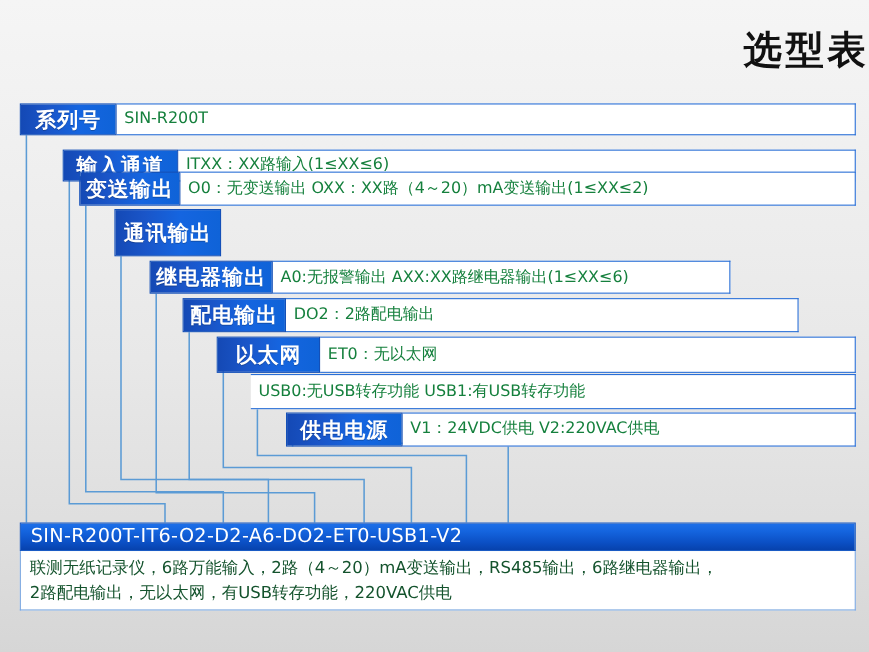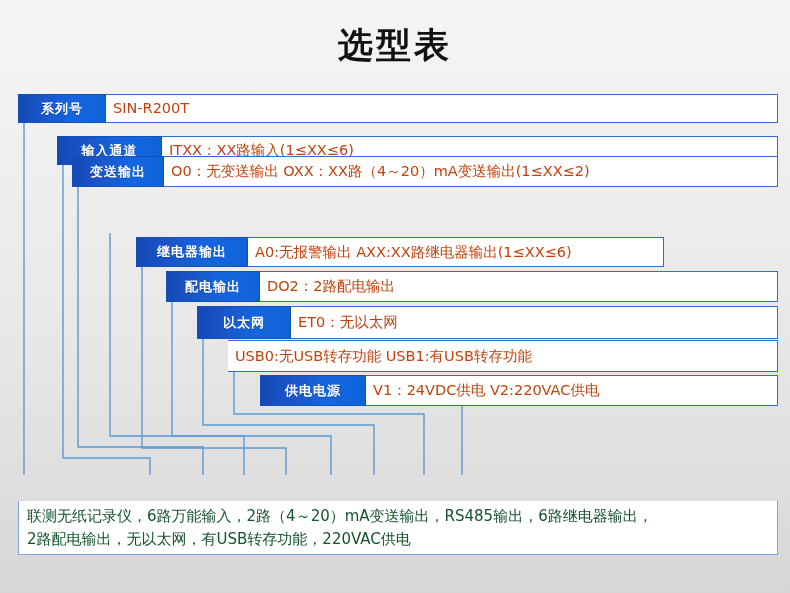--- a/index.html
+++ b/index.html
@@ -21,21 +21,21 @@
     width: 790px;
     height: 593px;
   }
 
   
   .page-title {
     position: absolute;
     left: 0;
     top: 22px;
     width: 790px;
-    text-align: center;
+    text-align: right;
     font-size: 35px;
     font-weight: bold;
     color: #111111;
     letter-spacing: 3px;
     font-family: "DejaVu Sans", "Liberation Sans", sans-serif;
   }
 
   
   #connectors {
     position: absolute;
@@ -62,21 +62,21 @@
     display: flex;
     align-items: stretch;
     box-sizing: border-box;
   }
 
   .row-label {
     box-sizing: border-box;
     background: linear-gradient(to right, #1449b5 0%, #1a55c8 28%, #1565e0 62%, #0f63d8 100%);
     color: #ffffff;
     font-weight: bold;
-    font-size: 13px;
+    font-size: 19px;
     letter-spacing: 1px;
     display: flex;
     align-items: center;
     justify-content: center;
     white-space: nowrap;
     flex: none;
     font-family: "DejaVu Sans", "Liberation Sans", sans-serif;
     text-shadow: 0 1px 0 rgba(0,0,0,0.22);
     border: 1px solid #1450b8;
     position: relative;
@@ -84,21 +84,21 @@
   }
 
   .row-value {
     box-sizing: border-box;
     background: #ffffff;
     border: 1px solid #2a6fd6;
     border-left: none;
     display: flex;
     align-items: center;
     font-size: 14.5px;
-    color: #c2410c;
+    color: #15803d;
     padding: 0 0 0 7px;
     flex: 1 1 auto;
     line-height: 1.3;
     white-space: pre-line;
     font-family: "DejaVu Sans", "Liberation Sans", sans-serif;
   }
 
   .row-value.twoline {
     padding-top: 1px;
   }
@@ -160,39 +160,43 @@
       </div>
       <div class="row" style="left: 57px; top: 136px; width: 721px; height: 29px;">
         <div class="row-label" style="width: 105px;">输入通道</div>
         <div class="row-value">ITXX：XX路输入(1≤XX≤6)</div>
       </div>
       <div class="row" style="left: 72px; top: 156px; width: 706px; height: 31px;">
         <div class="row-label" style="width: 92px;">变送输出</div>
         <div class="row-value">O0：无变送输出 OXX：XX路（4～20）mA变送输出(1≤XX≤2)</div>
       </div>
       <div class="row" style="left: 104px; top: 190px; width: 674px; height: 43px;">
+        <div class="row-label" style="width: 97px;">通讯输出</div>
       </div>
       <div class="row" style="left: 136px; top: 237px; width: 528px; height: 30px;">
         <div class="row-label" style="width: 112px;">继电器输出</div>
         <div class="row-value">A0:无报警输出 AXX:XX路继电器输出(1≤XX≤6)</div>
       </div>
-      <div class="row" style="left: 166px; top: 271px; width: 612px; height: 31px;">
+      <div class="row" style="left: 166px; top: 271px; width: 560px; height: 31px;">
         <div class="row-label" style="width: 94px;">配电输出</div>
         <div class="row-value">DO2：2路配电输出</div>
       </div>
       <div class="row" style="left: 197px; top: 306px; width: 581px; height: 33px;">
         <div class="row-label" style="width: 94px;">以太网</div>
         <div class="row-value">ET0：无以太网</div>
       </div>
       <div class="row" style="left: 228px; top: 340px; width: 550px; height: 32px;">
         <div class="row-value">USB0:无USB转存功能 USB1:有USB转存功能</div>
       </div>
       <div class="row" style="left: 260px; top: 375px; width: 518px; height: 31px;">
         <div class="row-label" style="width: 106px;">供电电源</div>
         <div class="row-value">V1：24VDC供电 V2:220VAC供电</div>
       </div>
     </div>
 
+  <div class="model-bar" id="model-bar" style="left: 18px; top: 475px; width: 760px; height: 26px;">
+    <span>SIN-R200T-IT6-O2-D2-A6-DO2-ET0-USB1-V2</span>
+  </div>
 
   <div class="summary-box" id="summary-box" style="left: 18px; top: 501px; width: 760px; height: 54px;">联测无纸记录仪，6路万能输入，2路（4～20）mA变送输出，RS485输出，6路继电器输出，
 2路配电输出，无以太网，有USB转存功能，220VAC供电</div>
 
 </div>
 
 </body></html>

